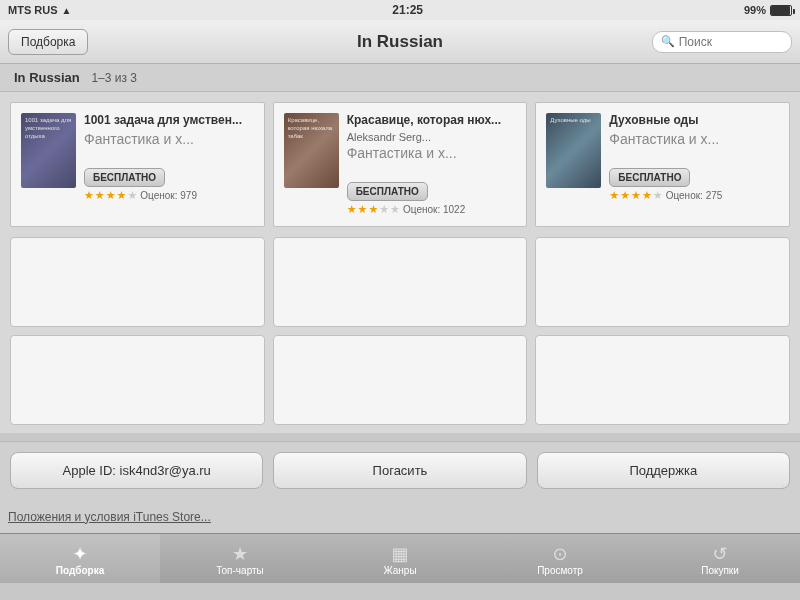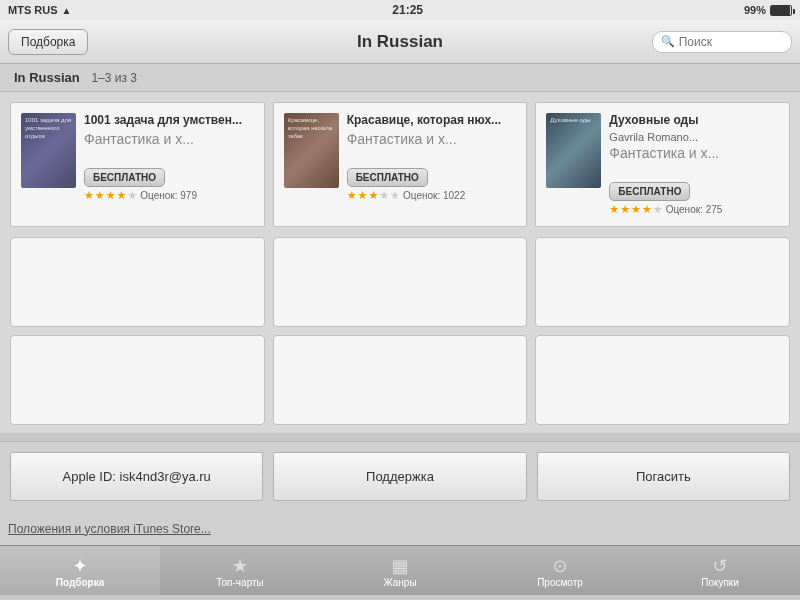--- a/index.html
+++ b/index.html
@@ -193,24 +193,24 @@
     .footer-buttons {
       background: #d0d0d0;
       padding: 10px 10px;
       display: flex;
       gap: 10px;
       border-top: 1px solid #b8b8b8;
       margin-top: 8px;
     }
     .footer-btn {
       flex: 1;
-      padding: 16px;
+      padding: 10px;
       background: linear-gradient(to bottom, #f8f8f8, #e0e0e0);
       border: 1px solid #b0b0b0;
-      border-radius: 2px;
+      border-radius: 8px;
       font-size: 13px;
       color: #333;
       text-align: center;
       cursor: pointer;
     }
 
     
     .itunes-link {
       text-align: left;
       padding: 8px;
@@ -313,36 +313,36 @@
       </div>
     </div>
   </div>
 
   <div class="book-card">
     <div class="book-cover book-cover-2">
       <div class="book-cover-text">Красавице, которая нюхала табак</div>
     </div>
     <div class="book-info">
       <div class="book-title">Красавице, которая нюх...</div>
+      <div class="book-author">Aleksandr Serg...</div>
       <div class="book-genre">Фантастика и х...</div>
       <button class="book-btn">БЕСПЛАТНО</button>
       <div class="star-row">
         <span class="stars">★★★<span class="star-empty">★★</span></span>
         <span class="rating-count">Оценок: 1022</span>
       </div>
     </div>
   </div>
 
   <div class="book-card">
     <div class="book-cover book-cover-3">
       <div class="book-cover-text">Духовные оды</div>
     </div>
     <div class="book-info">
       <div class="book-title">Духовные оды</div>
-      <div class="book-author">Gavrila Romano...</div>
       <div class="book-genre">Фантастика и х...</div>
       <button class="book-btn">БЕСПЛАТНО</button>
       <div class="star-row">
         <span class="stars">★★★★<span class="star-empty">★</span></span>
         <span class="rating-count">Оценок: 275</span>
       </div>
     </div>
   </div>
 
 </div>
@@ -351,22 +351,22 @@
   <div class="empty-card"></div>
   <div class="empty-card"></div>
   <div class="empty-card"></div>
   <div class="empty-card"></div>
   <div class="empty-card"></div>
   <div class="empty-card"></div>
 </div>
 
 <div class="footer-buttons">
   <button class="footer-btn">Apple ID: isk4nd3r@ya.ru</button>
+  <button class="footer-btn">Погасить</button>
   <button class="footer-btn">Поддержка</button>
-  <button class="footer-btn">Погасить</button>
 </div>
 
 <div class="itunes-link">
   <a href="#">Положения и условия iTunes Store...</a>
 </div>
 
 <div class="tab-bar">
   <div class="tab-item active">
     <span class="tab-icon tab-icon-featured">✦</span>
     <span class="tab-label">Подборка</span>

